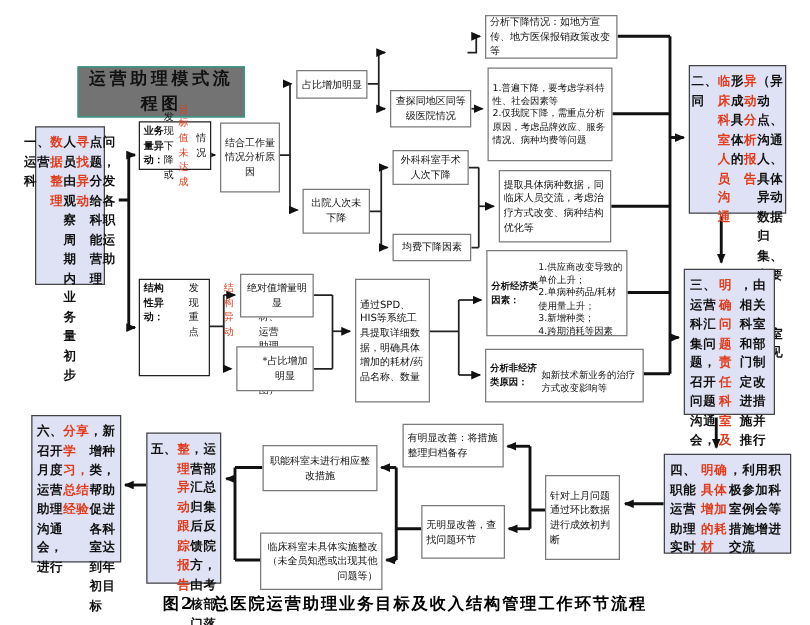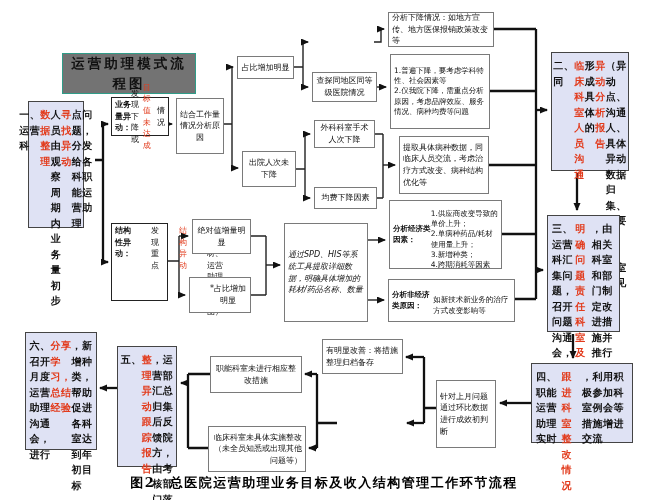--- a/index.html
+++ b/index.html
@@ -115,32 +115,33 @@
 
   <div class="n lt f75" style="left:388px;top:279px;width:127px;height:43px;"><span class="sb">分析非经济类原因：</span><span>
 如新技术新业务的治疗方式改变影响等</span></div>
 
   <div class="n lt dark" style="left:111px;top:223px;width:57px;height:78px;align-items:flex-start;gap:20px;"><span class="sb">结构性异动：</span><span>发现重点</span><span class="sr">结构异动</span><span>情况（耗材、运营助理模式流程图）</span></div>
 
   <div class="n" style="left:192px;top:219px;width:59px;height:35px;">绝对值增量明显</div>
 
   <div class="n" style="left:189px;top:277px;width:62px;height:36px;padding-left:19px;">*占比增加明显</div>
 
-  <div class="n lt" style="left:284px;top:223px;width:84px;height:99px;font-style:italic;">通过SPD、HIS等系统工具提取详细数据，明确具体增加的耗材/药品名称、数量</div>
+  <div class="n lt" style="left:284px;top:223px;width:60px;height:99px;">通过SPD、HIS等系统工具提取详细数据，明确具体增加的耗材/药品名称、数量</div>
 
   <div class="n step" style="left:551px;top:52px;width:78px;height:119px;"><span>二、同</span><span class="sr">临床科室人员沟通</span><span>形成具体的</span><span class="sr">异动分析报告</span><span>（异动点、沟通人、具体异动数据归集、主要原因、科室意见等）</span></div>
 
   <div class="n step" style="left:547px;top:215px;width:73px;height:117px;"><span>三、运营科汇集问题，召开问题沟通会，</span><span class="sr">明确问题责任科室及职能部门</span><span>，由相关科室和部门制定改进措施并推行</span></div>
 
-  <div class="n step" style="left:531px;top:363px;width:102px;height:80px;"><span>四、职能运营助理实时</span><span class="sr">跟进科室整改情况</span><span>，利用积极参加科室例会等措施增进交流</span></div>
+  <div class="n step" style="left:531px;top:363px;width:102px;height:80px;"><span>四、职能运营助理实时</span><span class="sr">明确具体增加的耗材</span><span>，利用积极参加科室例会等措施增进交流</span></div>
 
   <div class="n lt" style="left:436px;top:380px;width:60px;height:68px;">针对上月问题通过环比数据进行成效初判断</div>
 
   <div class="n lt" style="left:322px;top:339px;width:81px;height:35px;">有明显改善：将措施整理归档备存</div>
 
+  <div class="n lt" style="left:337px;top:404px;width:67px;height:43px;">无明显改善，查找问题环节</div>
 
   <div class="n" style="left:210px;top:356px;width:92px;height:37px;">职能科室未进行相应整改措施</div>
 
   <div class="n" style="left:208px;top:426px;width:98px;height:46px;text-align:right;">临床科室未具体实施整改（未全员知悉或出现其他问题等）</div>
 
   <div class="n step" style="left:117px;top:346px;width:60px;height:121px;"><span>五、</span><span class="sr">整理异动跟踪报告</span><span>，运营部汇总归集后反馈院方，由考核部门落实相应考核</span></div>
 
   <div class="n step" style="left:25px;top:332px;width:72px;height:118px;"><span>六、召开月度运营助理沟通会，进行</span><span class="sr">分享学习，总结经验</span><span>，新增种类，帮助促进各科室达到年初目标</span></div>
 
   <div id="caption">图2　总医院运营助理业务目标及收入结构管理工作环节流程</div>

